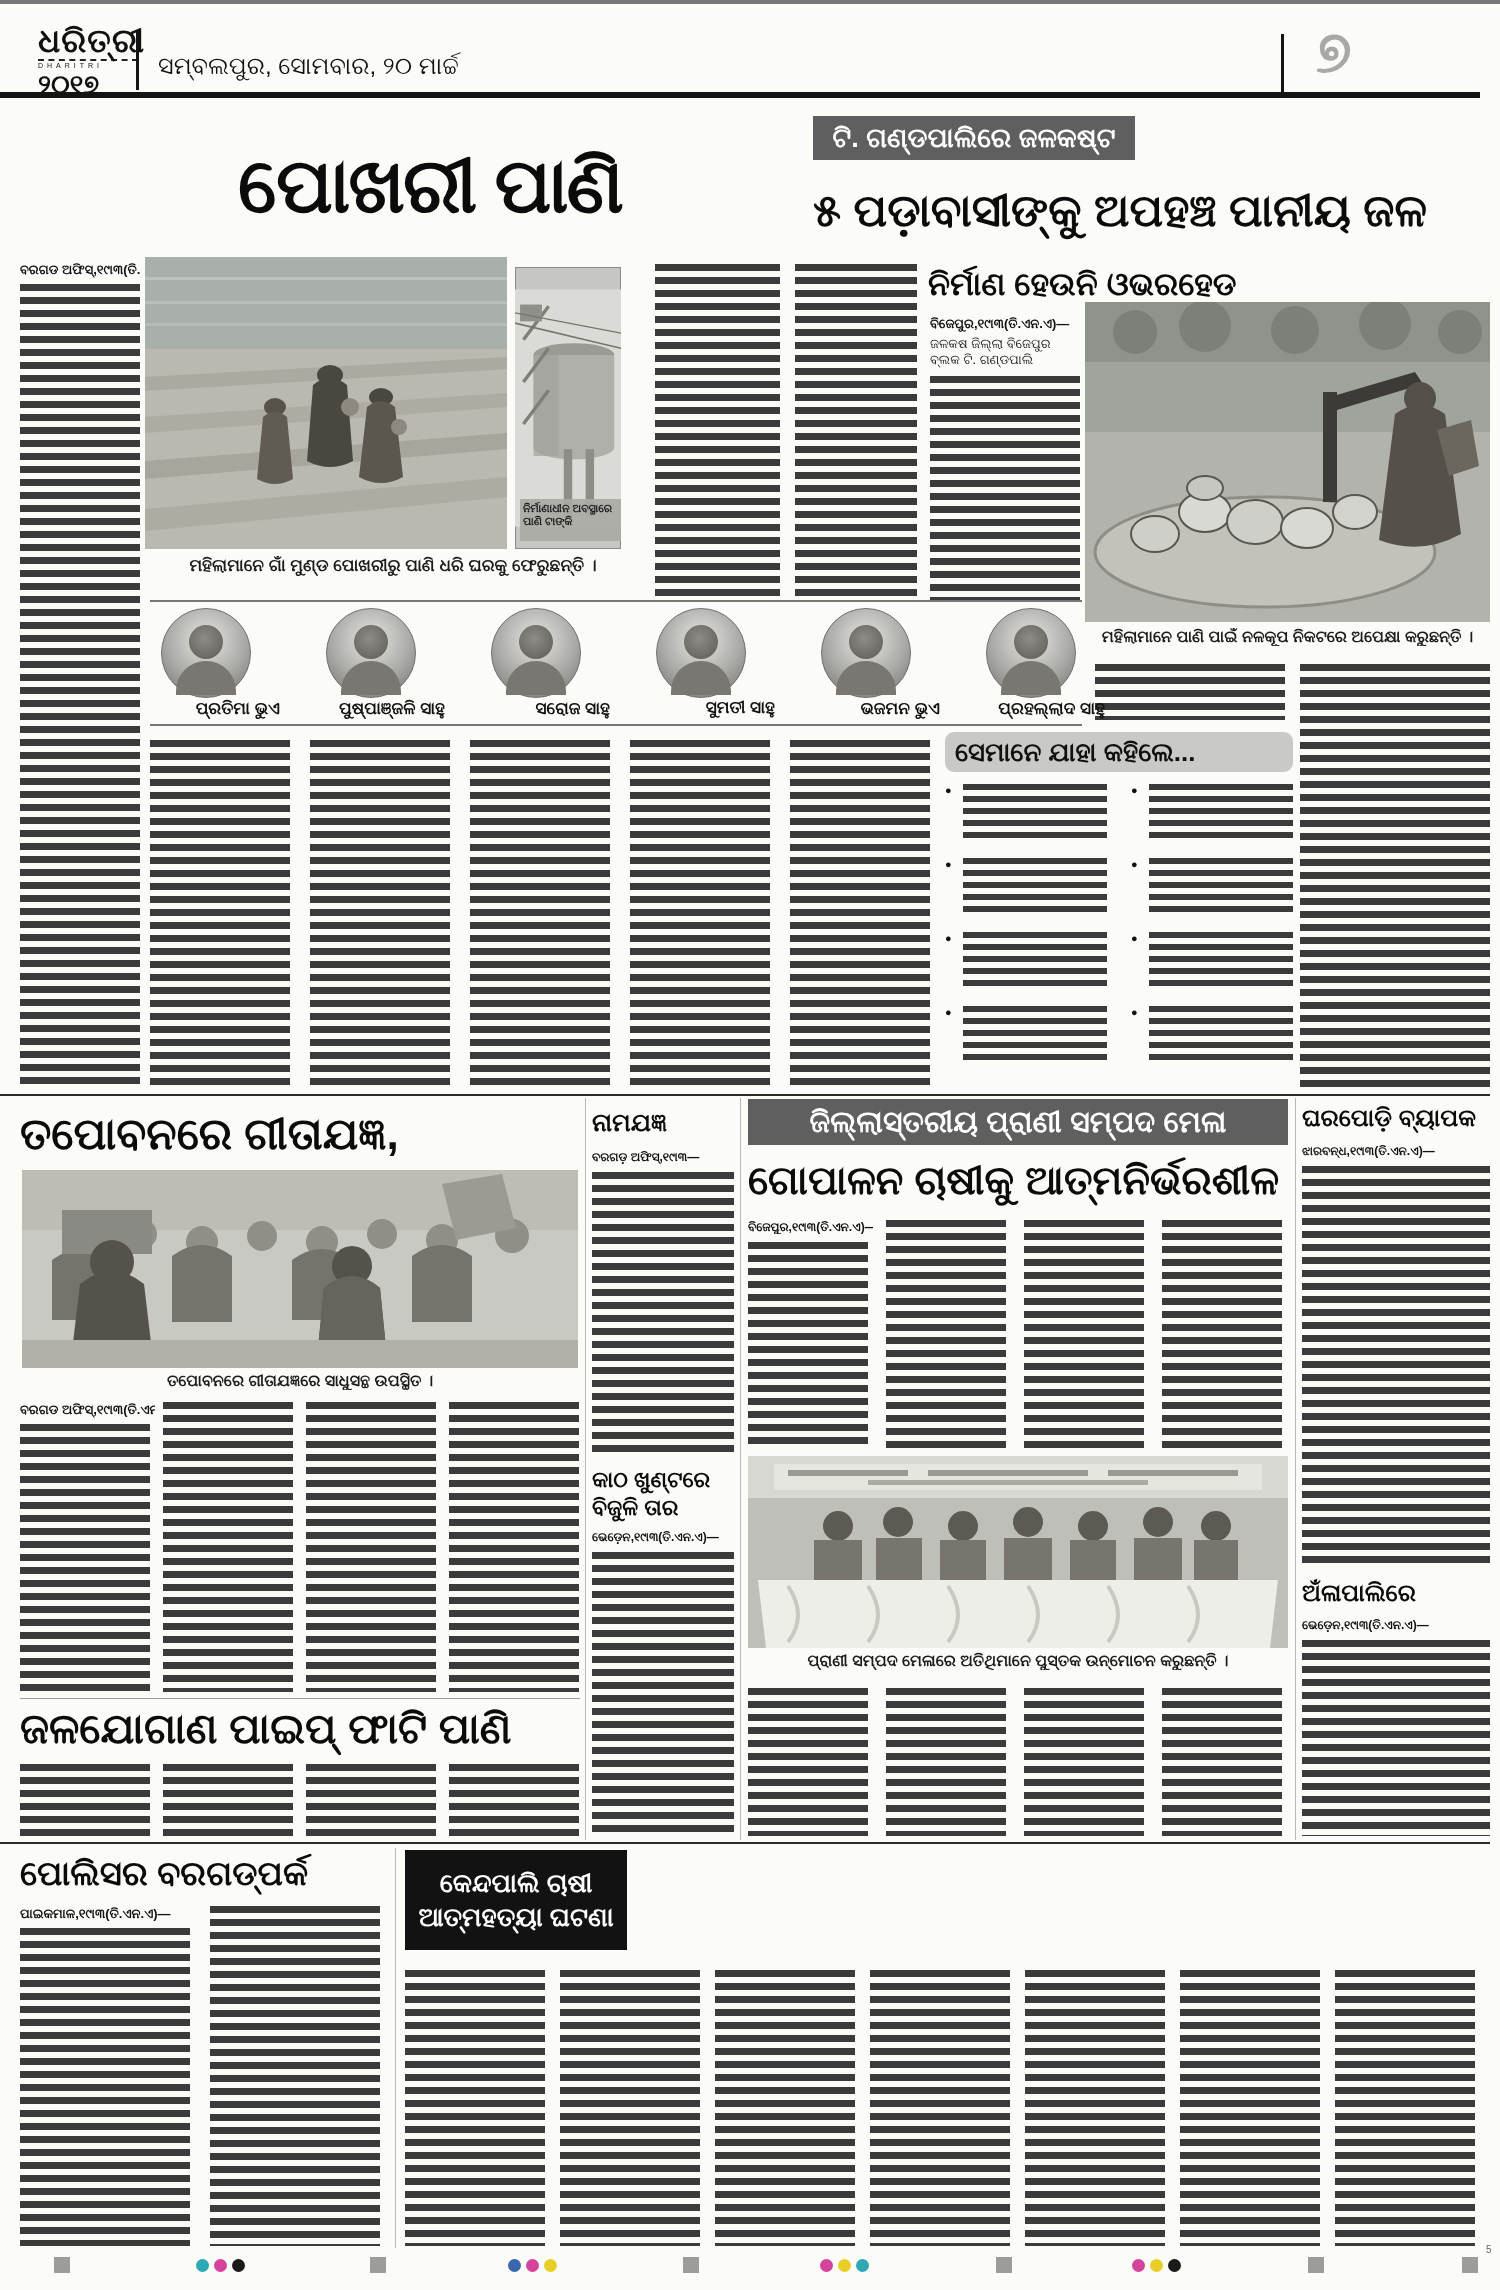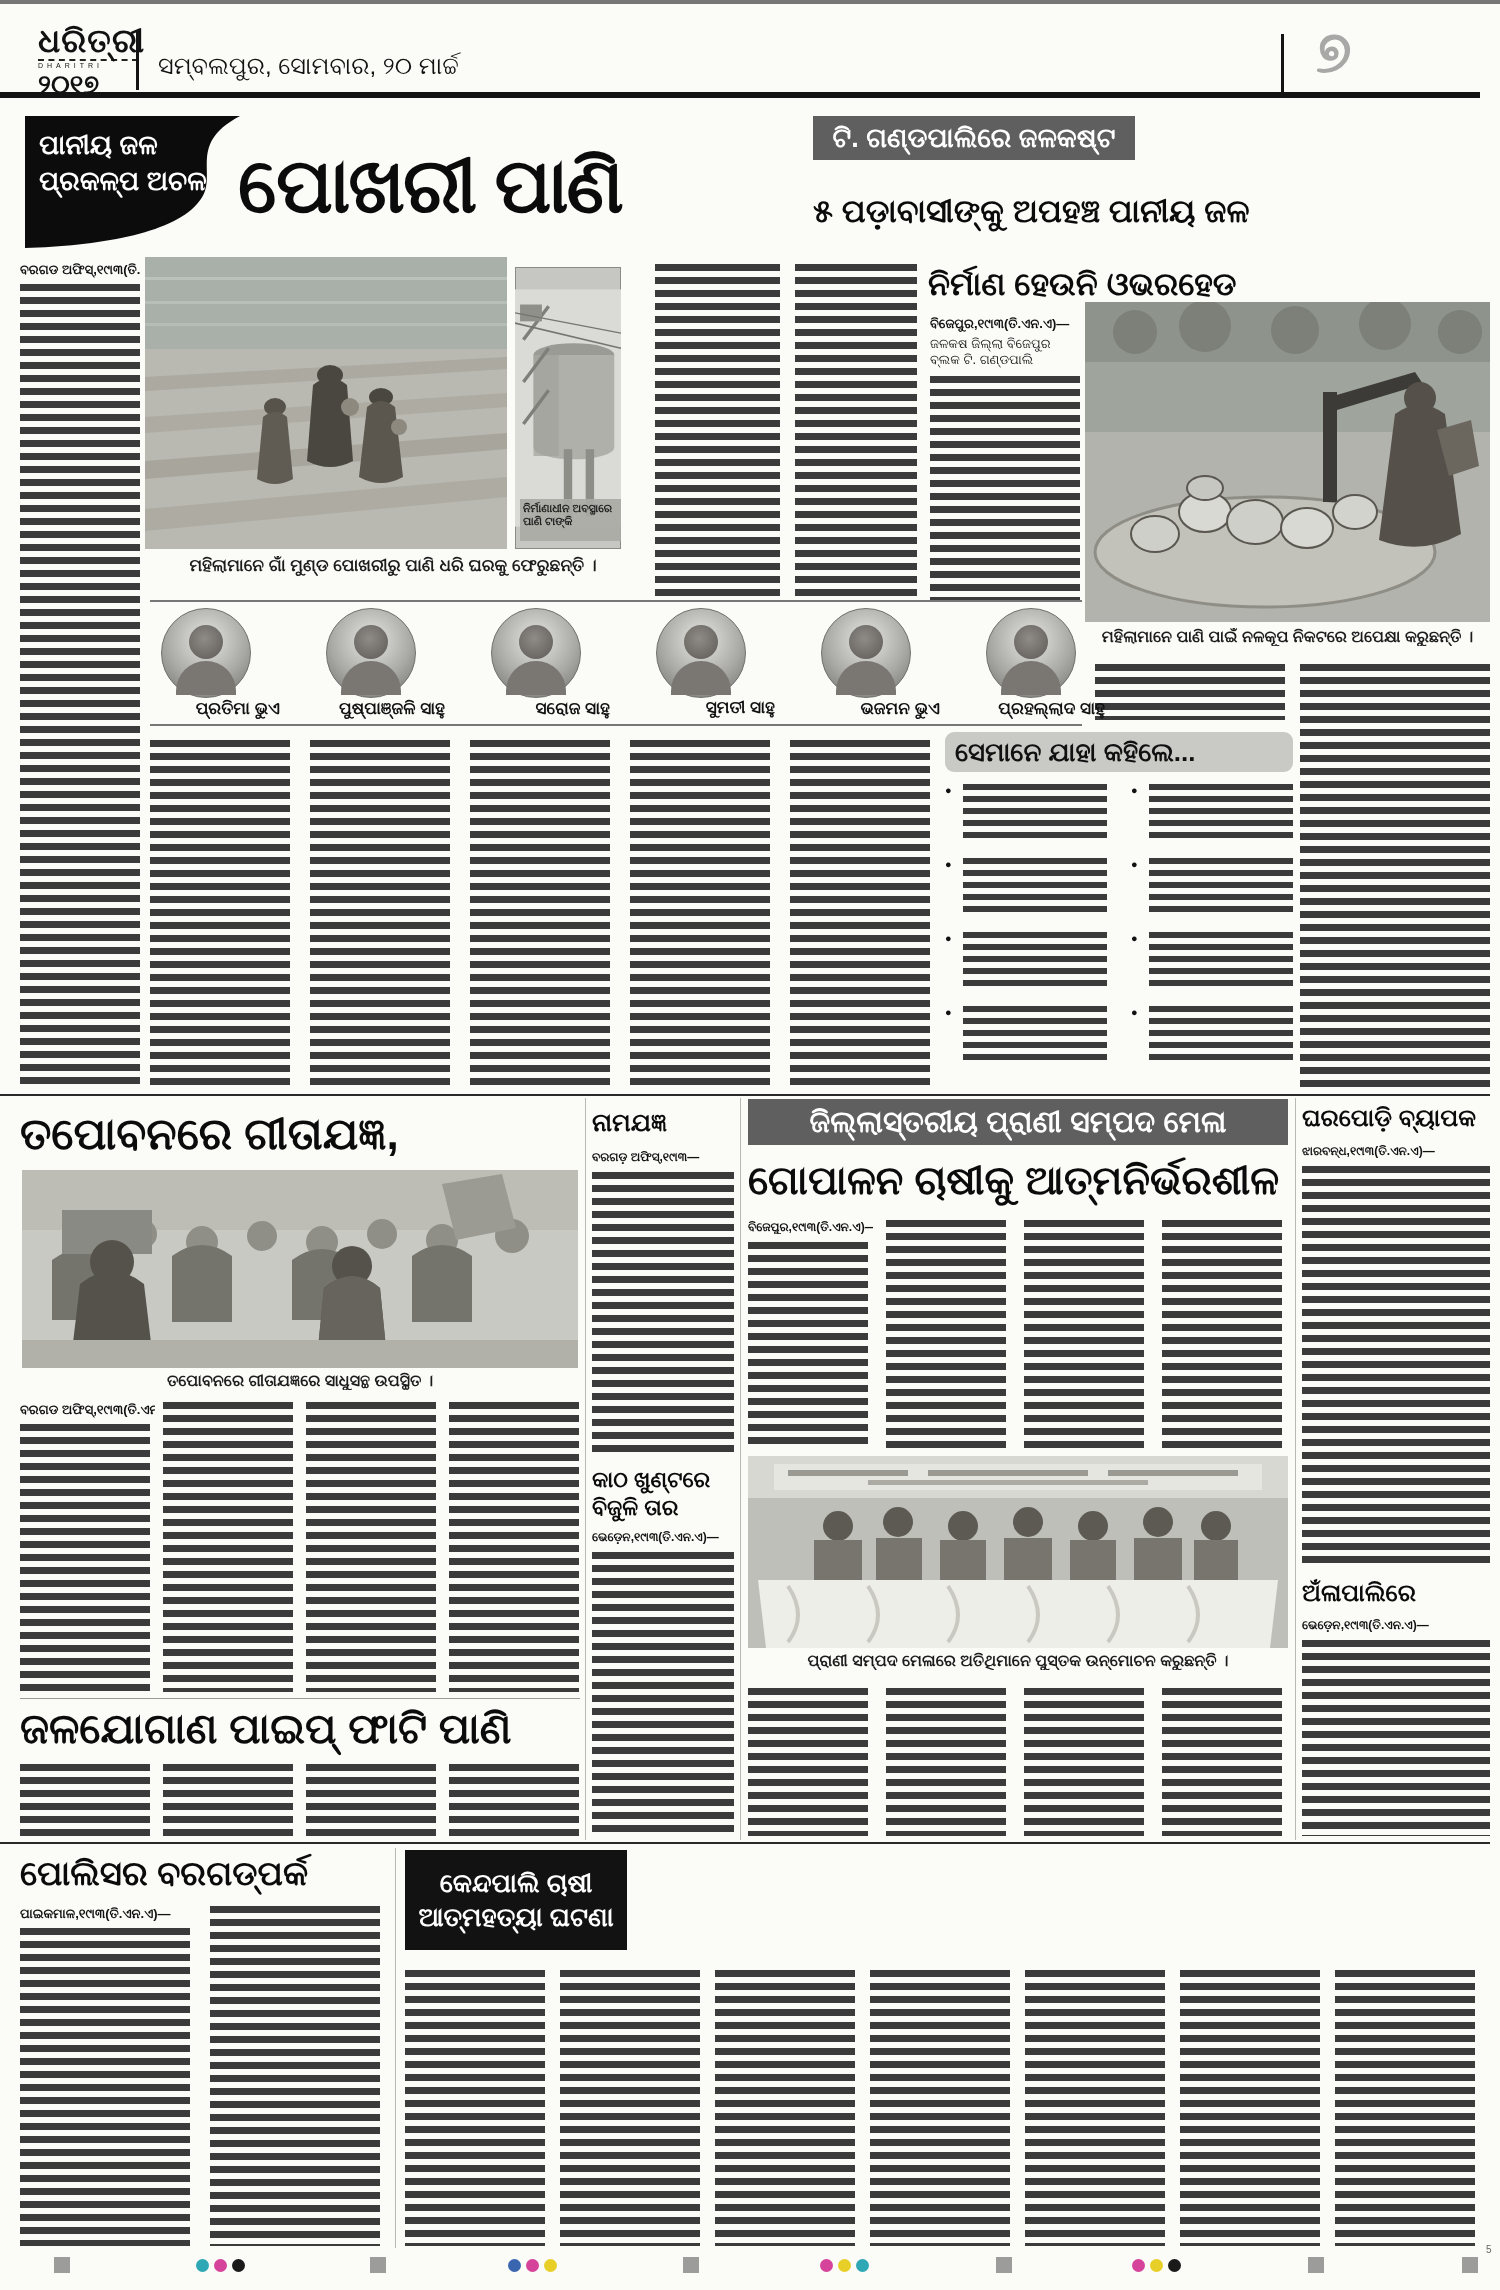--- a/index.html
+++ b/index.html
@@ -48,27 +48,20 @@
     <div class="sub">DHARITRI</div>
     <div class="year">୨୦୧୭</div>
   </div>
   <div class="abs" style="left:136px;top:26px;width:3px;height:60px;background:#141414;"></div>
   <div class="abs" style="left:158px;top:48px;font-size:24px;">ସମ୍ବଲପୁର, ସୋମବାର, ୨୦ ମାର୍ଚ୍ଚ</div>
   <div class="rule-h" style="left:0;top:88px;width:1480px;height:6px;"></div>
   <div class="abs" style="left:1281px;top:30px;width:3px;height:58px;background:#141414;"></div>
   <div class="abs" style="left:1316px;top:14px;font-size:58px;font-weight:bold;color:#a8a8a6;">୭</div>
   <div class="abs" style="left:1486px;top:2240px;font-size:10px;color:#666;">5</div>
 
-  <div class="abs" style="left:25px;top:112px;width:215px;height:132px;">
-    <svg viewBox="0 0 215 132" style="position:absolute;width:100%;height:100%;">
-      <path d="M0,0 H215 C158,30 198,62 172,88 C146,118 72,130 0,132 Z" fill="#0c0c0c"></path>
-    </svg>
-    <div style="position:absolute;left:14px;top:12px;color:#fff;font-weight:bold;font-size:27px;line-height:34px;">ପାନୀୟ ଜଳ</div>
-    <div style="position:absolute;left:14px;top:48px;color:#fff;font-weight:bold;font-size:27px;line-height:34px;">ପ୍ରକଳ୍ପ ଅଚଳ</div>
-  </div>
   <div class="hl" style="left:238px;top:116px;width:580px;height:136px;font-size:76px;line-height:132px;letter-spacing:-2px;">ପୋଖରୀ ପାଣି ଭରସା</div>
 
   <div class="byline" style="left:20px;top:258px;width:120px;font-size:13px;">ବରଗଡ ଅଫିସ୍,୧୯ା୩(ତି.ଏନ.ଏ)—</div>
   <div class="greek" style="left:20px;top:280px;width:120px;height:800px;"></div>
 
   <div class="photo" style="left:145px;top:253px;width:362px;height:292px;">
     <svg viewBox="0 0 362 292">
       <rect width="362" height="292" fill="#b6bab4"></rect>
       <rect width="362" height="92" fill="#a9b0aa"></rect>
       <rect y="20" width="362" height="3" fill="#c3c9c2" opacity="0.7"></rect>
@@ -107,21 +100,21 @@
     </svg>
     <div style="position:absolute;left:5px;bottom:8px;width:114px;height:42px;background:rgba(170,170,165,0.92);
                 font-size:11px;font-weight:bold;color:#1d1d1d;padding:3px;box-sizing:border-box;overflow:hidden;">ନିର୍ମାଣାଧୀନ ଅବସ୍ଥାରେ ପାଣି ଟାଙ୍କି</div>
   </div>
   <div class="caption" style="left:145px;top:552px;width:496px;font-size:17px;">ମହିଲାମାନେ ଗାଁ ମୁଣ୍ଡ ପୋଖରୀରୁ ପାଣି ଧରି ଘରକୁ ଫେରୁଛନ୍ତି ।</div>
 
   <div class="greek" style="left:655px;top:260px;width:125px;height:332px;"></div>
   <div class="greek" style="left:795px;top:260px;width:122px;height:332px;"></div>
 
   <div class="kickerbox" style="left:813px;top:112px;width:322px;height:44px;font-size:27px;">ଟି. ଗଣ୍ଡପାଲିରେ ଜଳକଷ୍ଟ</div>
-  <div class="hl" style="left:813px;top:164px;width:677px;height:88px;font-size:32px;line-height:86px;">୫ ପଡ଼ାବାସୀଙ୍କୁ ଅପହଞ୍ଚ ପାନୀୟ ଜଳ</div>
+  <div class="hl" style="left:813px;top:164px;width:677px;height:88px;font-size:45px;line-height:86px;">୫ ପଡ଼ାବାସୀଙ୍କୁ ଅପହଞ୍ଚ ପାନୀୟ ଜଳ</div>
   <div class="hl" style="left:928px;top:258px;width:410px;height:46px;font-size:32px;line-height:44px;">ନିର୍ମାଣ ହେଉନି ଓଭରହେଡ ପାଣିଟାଙ୍କି</div>
   <div class="byline" style="left:930px;top:312px;width:150px;font-size:13px;">ବିଜେପୁର,୧୯ା୩(ତି.ଏନ.ଏ)—</div>
   <div class="abs" style="left:930px;top:332px;width:150px;font-size:13px;line-height:16px;overflow:hidden;height:34px;">ଜଳକଷ ଜିଲ୍ଲା ବିଜେପୁର ବ୍ଲକ ଟି. ଗଣ୍ଡପାଲି</div>
   <div class="greek" style="left:930px;top:372px;width:150px;height:226px;"></div>
 
   <div class="photo" style="left:1085px;top:298px;width:405px;height:320px;">
     <svg viewBox="0 0 405 320">
       <rect width="405" height="320" fill="#b3b3ae"></rect>
       <rect width="405" height="130" fill="#9fa49c"></rect>
       <ellipse cx="180" cy="250" rx="170" ry="55" fill="#c2c2bb"></ellipse>

